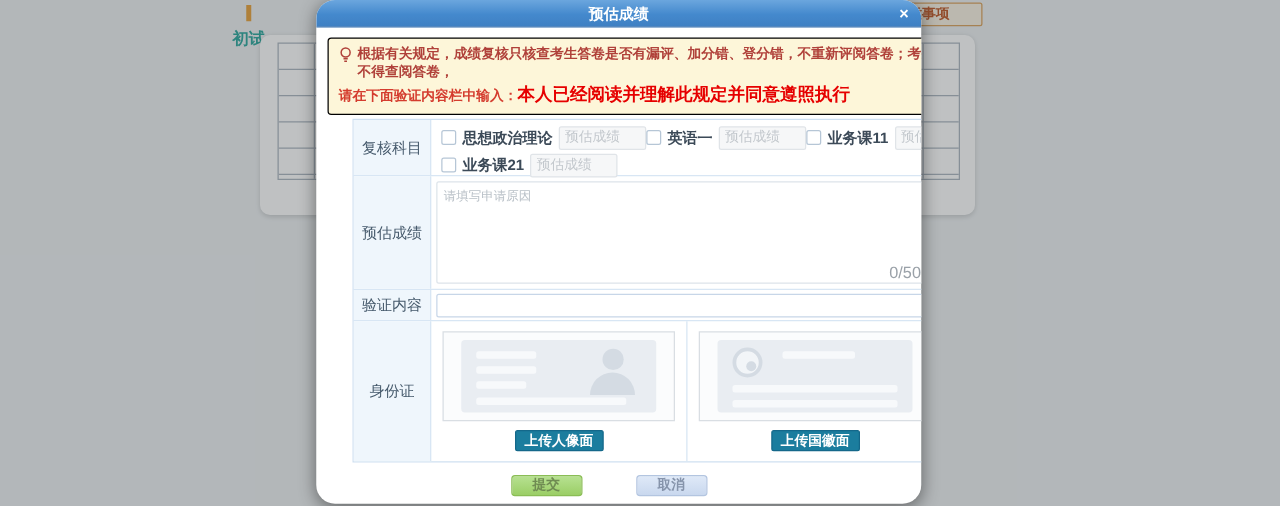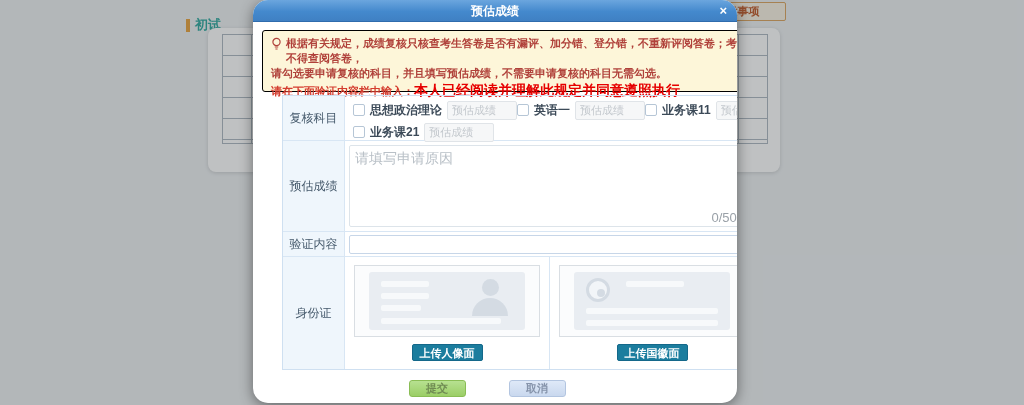--- a/index.html
+++ b/index.html
@@ -2,21 +2,21 @@
 <html><head>
 <meta charset="utf-8">
 <style>
   * { margin:0; padding:0; box-sizing:border-box; }
   html,body { width:1024px; height:405px; overflow:hidden;
     font-family:"Liberation Sans","DejaVu Sans",sans-serif; }
   .stage { position:relative; width:1024px; height:405px; background:#eef1f3; overflow:hidden; }
 
   
   .bg-page { position:absolute; inset:0; }
-  .section-head { position:absolute; left:186px; top:16px; display:flex; align-items:center; gap:5px; }
+  .section-head { position:absolute; left:186px; top:4px; display:flex; align-items:center; gap:5px;flex-direction:column; }
   .orange-bar { width:4px; height:13px; background:#e8a33d; }
   .section-title { color:#2ea89e; font-size:13px; font-weight:bold; }
   .notes-btn { position:absolute; left:700px; top:2px; width:86px; height:19px; line-height:17px;
     text-align:center; background:#faf3e4; border:1px solid #dba45f; color:#c05a2a;
     font-size:11px; font-weight:bold; border-radius:2px; }
   .content-panel { position:absolute; left:208px; top:28px; width:572px; height:144px;
     background:#ffffff; border-radius:8px; box-shadow:0 1px 4px rgba(0,0,0,.15); }
   .bg-table { position:absolute; left:14px; top:6px; right:12px; height:110px;
     border:1px solid #aeb8c2; }
   .bg-row { height:21px; border-bottom:1px solid #aeb8c2; }
@@ -59,21 +59,21 @@
   .subj-line { display:flex; align-items:center; height:20px; margin-bottom:2px; }
   .cb-group { display:flex; align-items:center; gap:5px; }
   .cb { width:12px; height:12px; background:#ffffff; border:1px solid #b6c6d6; border-radius:2px; cursor:pointer; }
   .cb-name { font-size:12px; font-weight:bold; color:#3c4a58; white-space:nowrap; }
   .score-input { width:70px; height:19px; background:#f6f7f8; border:1px solid #e0e4e8;
     border-radius:2px; font-size:11px; padding:0 4px; color:#555; }
   .score-input::placeholder { color:#c3c8cd; }
 
   .row-reason { height:91px; }
   .reason-area { position:absolute; inset:4px 4px 4px 4px; border:1px solid #dde4ea; border-radius:2px;
-    font-size:14px; color:#444; padding:4px 5px; resize:none; width:calc(100% - 8px);
+    font-size:10px; color:#444; padding:4px 5px; resize:none; width:calc(100% - 8px);
     height:calc(100% - 8px); font-family:Liberation Sans, sans-serif; }
   .reason-area::placeholder { color:#b9c0c7; }
   .char-counter { position:absolute; right:10px; bottom:6px; color:#9aa1a8; font-size:13px; }
 
   .row-idcard { height:112px; }
   .idcard-body { display:flex; }
   .id-half { flex:1; display:flex; flex-direction:column; align-items:center; padding-top:8px; }
   .id-half.left { border-right:1px solid #d8e6f4; }
   .card-box { width:186px; height:72px; background:#fbfcfd; border:1px solid #d9dee3;
     display:flex; align-items:center; justify-content:center; }
@@ -136,21 +136,20 @@
       <div class="notice-row1">
         <span class="bulb">
           <svg width="11" height="14" viewBox="0 0 11 14">
             <circle cx="5.5" cy="5" r="3.6" fill="none" stroke="#b0413a" stroke-width="1.2"></circle>
             <line x1="3.8" y1="10" x2="7.2" y2="10" stroke="#b0413a" stroke-width="1.2"></line>
             <line x1="4.4" y1="12" x2="6.6" y2="12" stroke="#b0413a" stroke-width="1.2"></line>
           </svg>
         </span>
         <span>根据有关规定，成绩复核只核查考生答卷是否有漏评、加分错、登分错，不重新评阅答卷；考生本人不得查阅答卷，</span>
       </div>
-      <div>请勾选要申请复核的科目，并且填写预估成绩，不需要申请复核的科目无需勾选。</div>
       <div class="notice-line3">
         <span>请在下面验证内容栏中输入：</span><span class="statement">本人已经阅读并理解此规定并同意遵照执行</span>
       </div>
     </div>
 
     <div class="form-table">
 
       <div class="frow row-subjects">
         <div class="fcell-label">复核科目</div>
         <div class="fcell-body">

